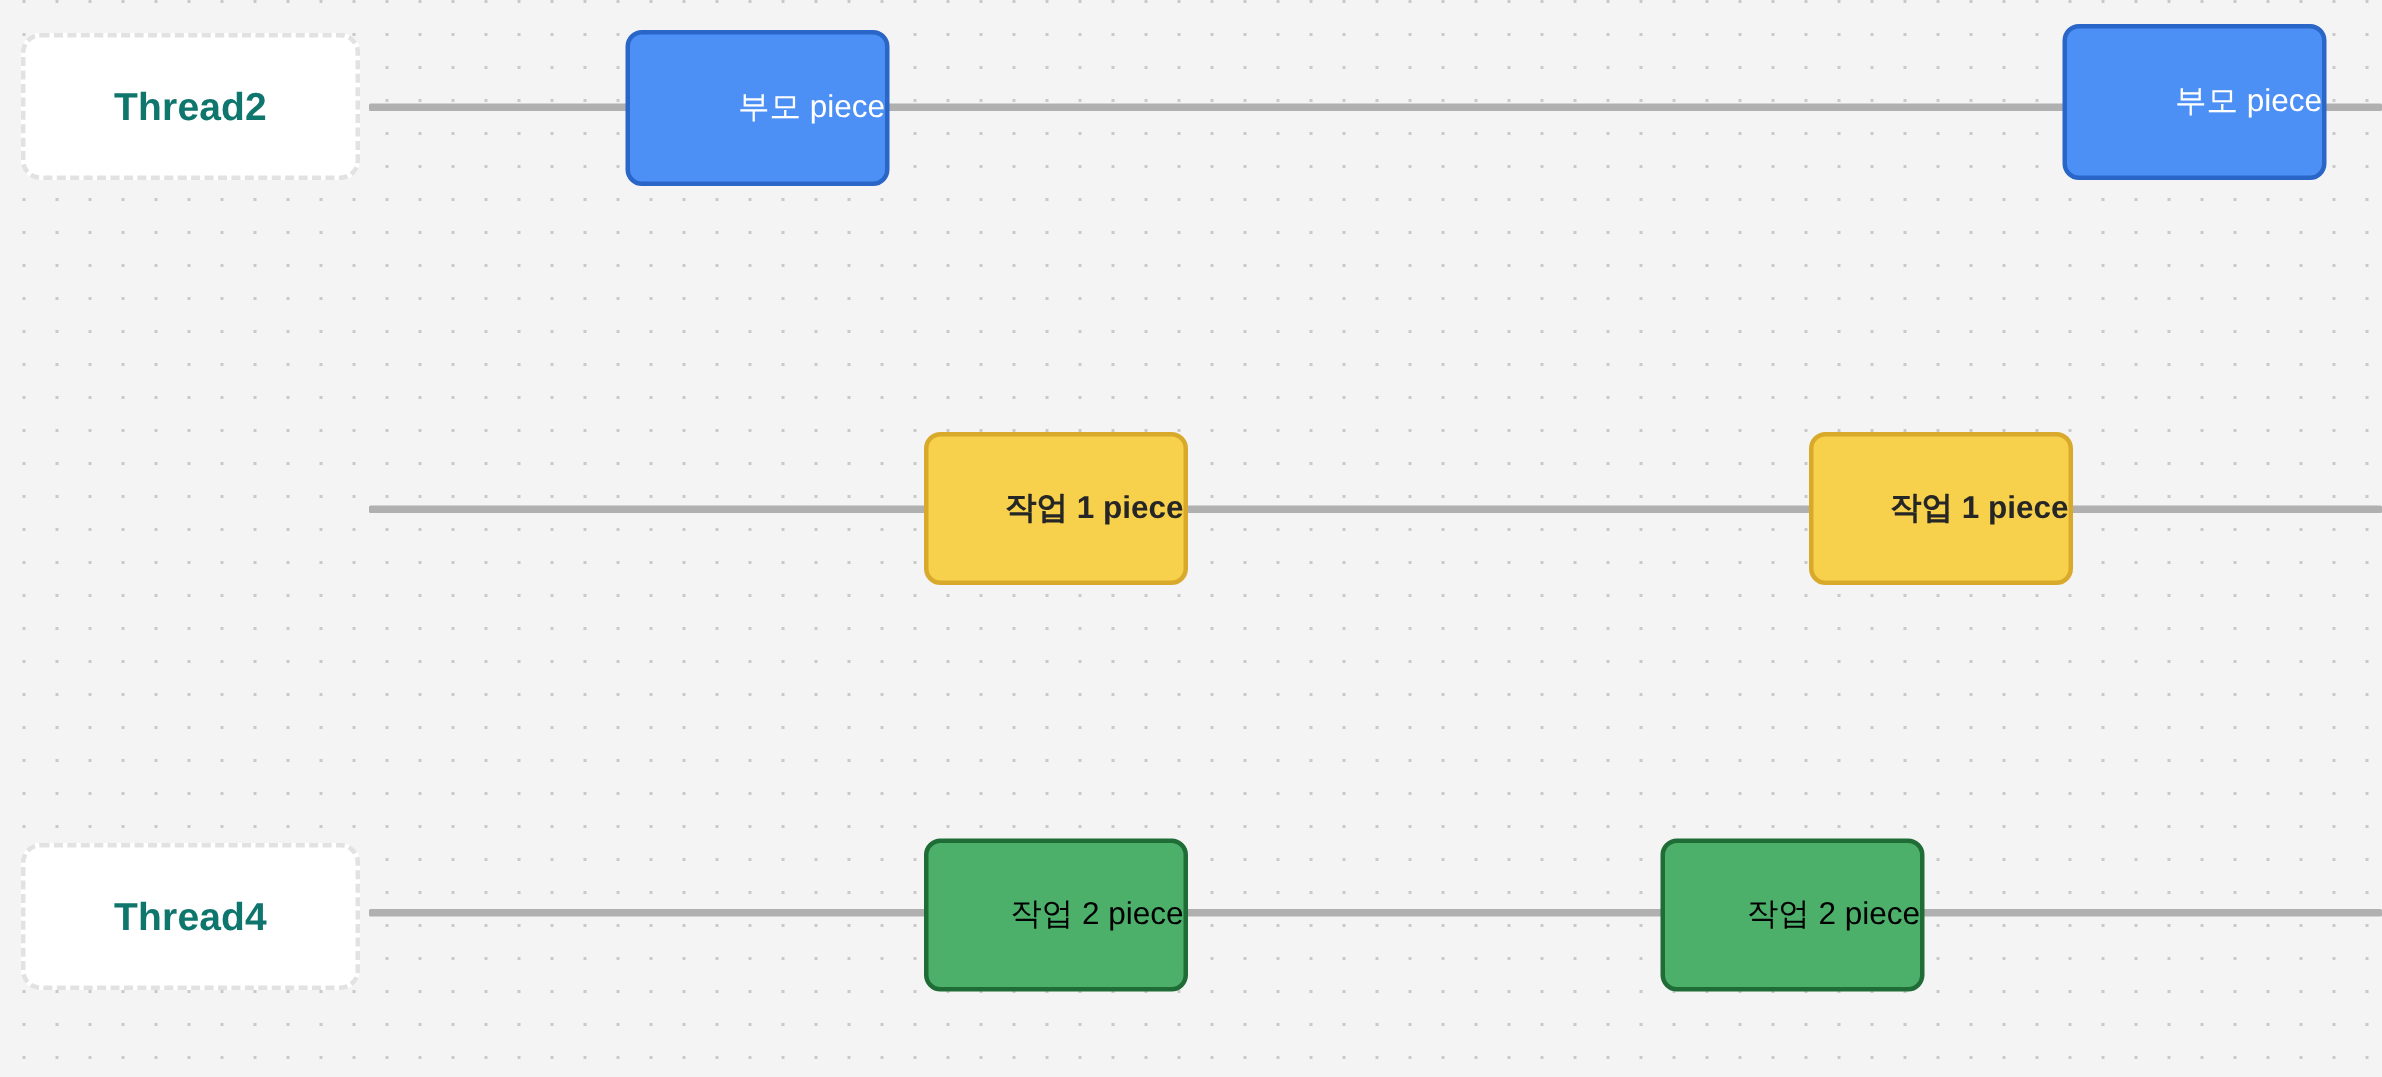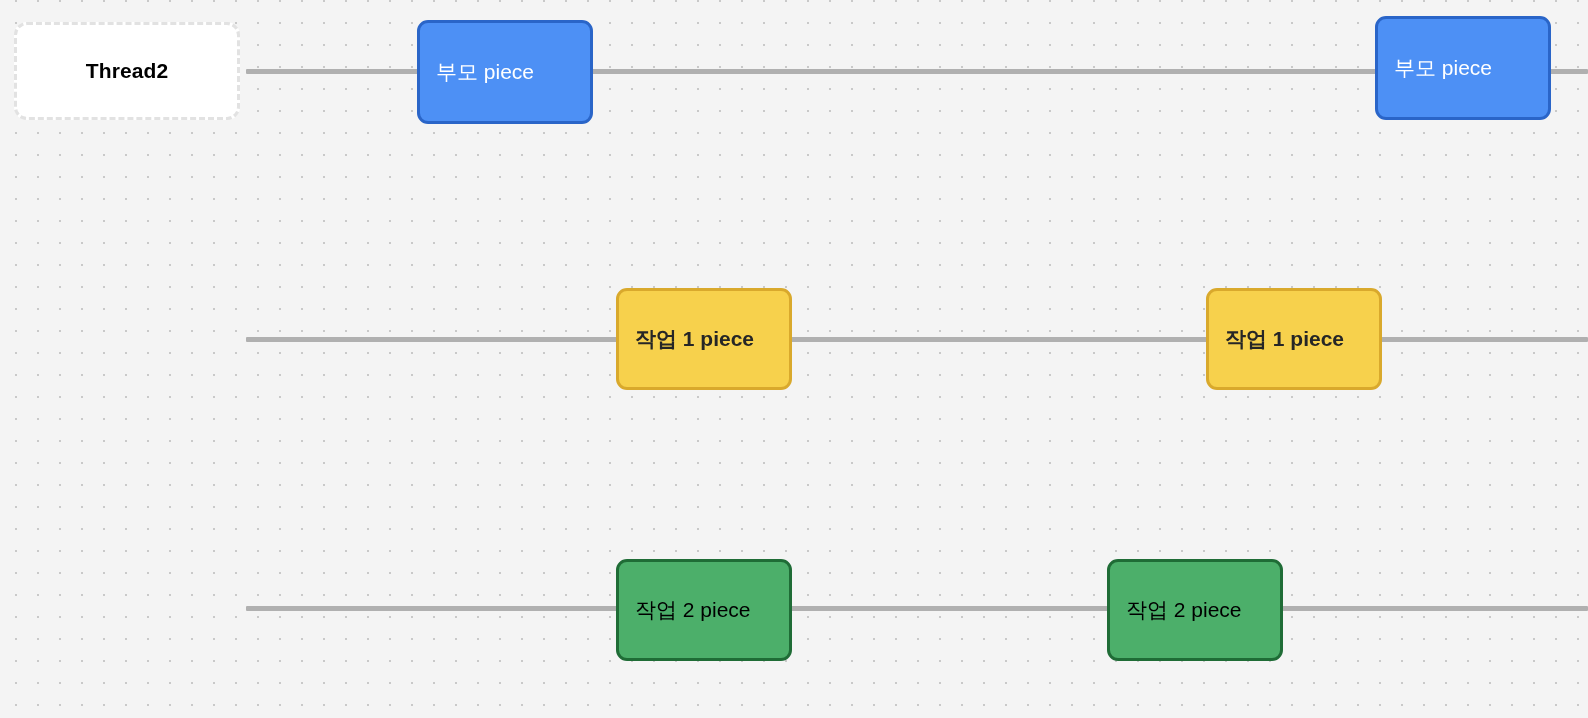--- a/index.html
+++ b/index.html
@@ -28,48 +28,48 @@
     height: 98px;
     left: 14px;
     background: #ffffff;
     border: 3px dashed #e2e2e2;
     border-radius: 13px;
     display: flex;
     align-items: center;
     justify-content: center;
   }
   .lane-label-text {
-    font-size: 21px;
+    font-size: 26px;
     font-weight: bold;
-    color: #000000;
+    color: #0f766e;
     letter-spacing: 0.1px;
   }
 
   
   .lane-line {
     position: absolute;
     left: 246px;
     right: 0;
     height: 4.5px;
     background: #b0b0b0;
     border-radius: 1px;
   }
 
   
   .node {
     position: absolute;
     box-sizing: border-box;
     display: flex;
     align-items: center;
-    justify-content: flex-start;
+    justify-content: flex-end;
     border-radius: 11px;
     border-style: solid;
     border-width: 3.5px;
     text-align: center;
-    padding: 0 16px;
+    padding: 0 0;
   }
   .node-label {
     font-size: 21px;
     line-height: 1.2;
     white-space: nowrap;
   }
   .node.blue {
     background: #4d90f5;
     border-color: #2a65c8;
   }
@@ -100,19 +100,22 @@
       <span class="node-label">부모 piece</span>
     </div>
     <div class="lane-line" style="top: 337px;"></div>
     <div class="node yellow" style="left: 616px; top: 288px; width: 176px; height: 102px;">
       <span class="node-label">작업 1 piece</span>
     </div>
     <div class="node yellow" style="left: 1206px; top: 288px; width: 176px; height: 102px;">
       <span class="node-label">작업 1 piece</span>
     </div>
     <div class="lane-line" style="top: 606px;"></div>
+    <div class="lane-label" style="top: 562px;">
+      <span class="lane-label-text">Thread4</span>
+    </div>
     <div class="node green" style="left: 616px; top: 559px; width: 176px; height: 102px;">
       <span class="node-label">작업 2 piece</span>
     </div>
     <div class="node green" style="left: 1107px; top: 559px; width: 176px; height: 102px;">
       <span class="node-label">작업 2 piece</span>
     </div>
   </div>
 
 </body></html>

